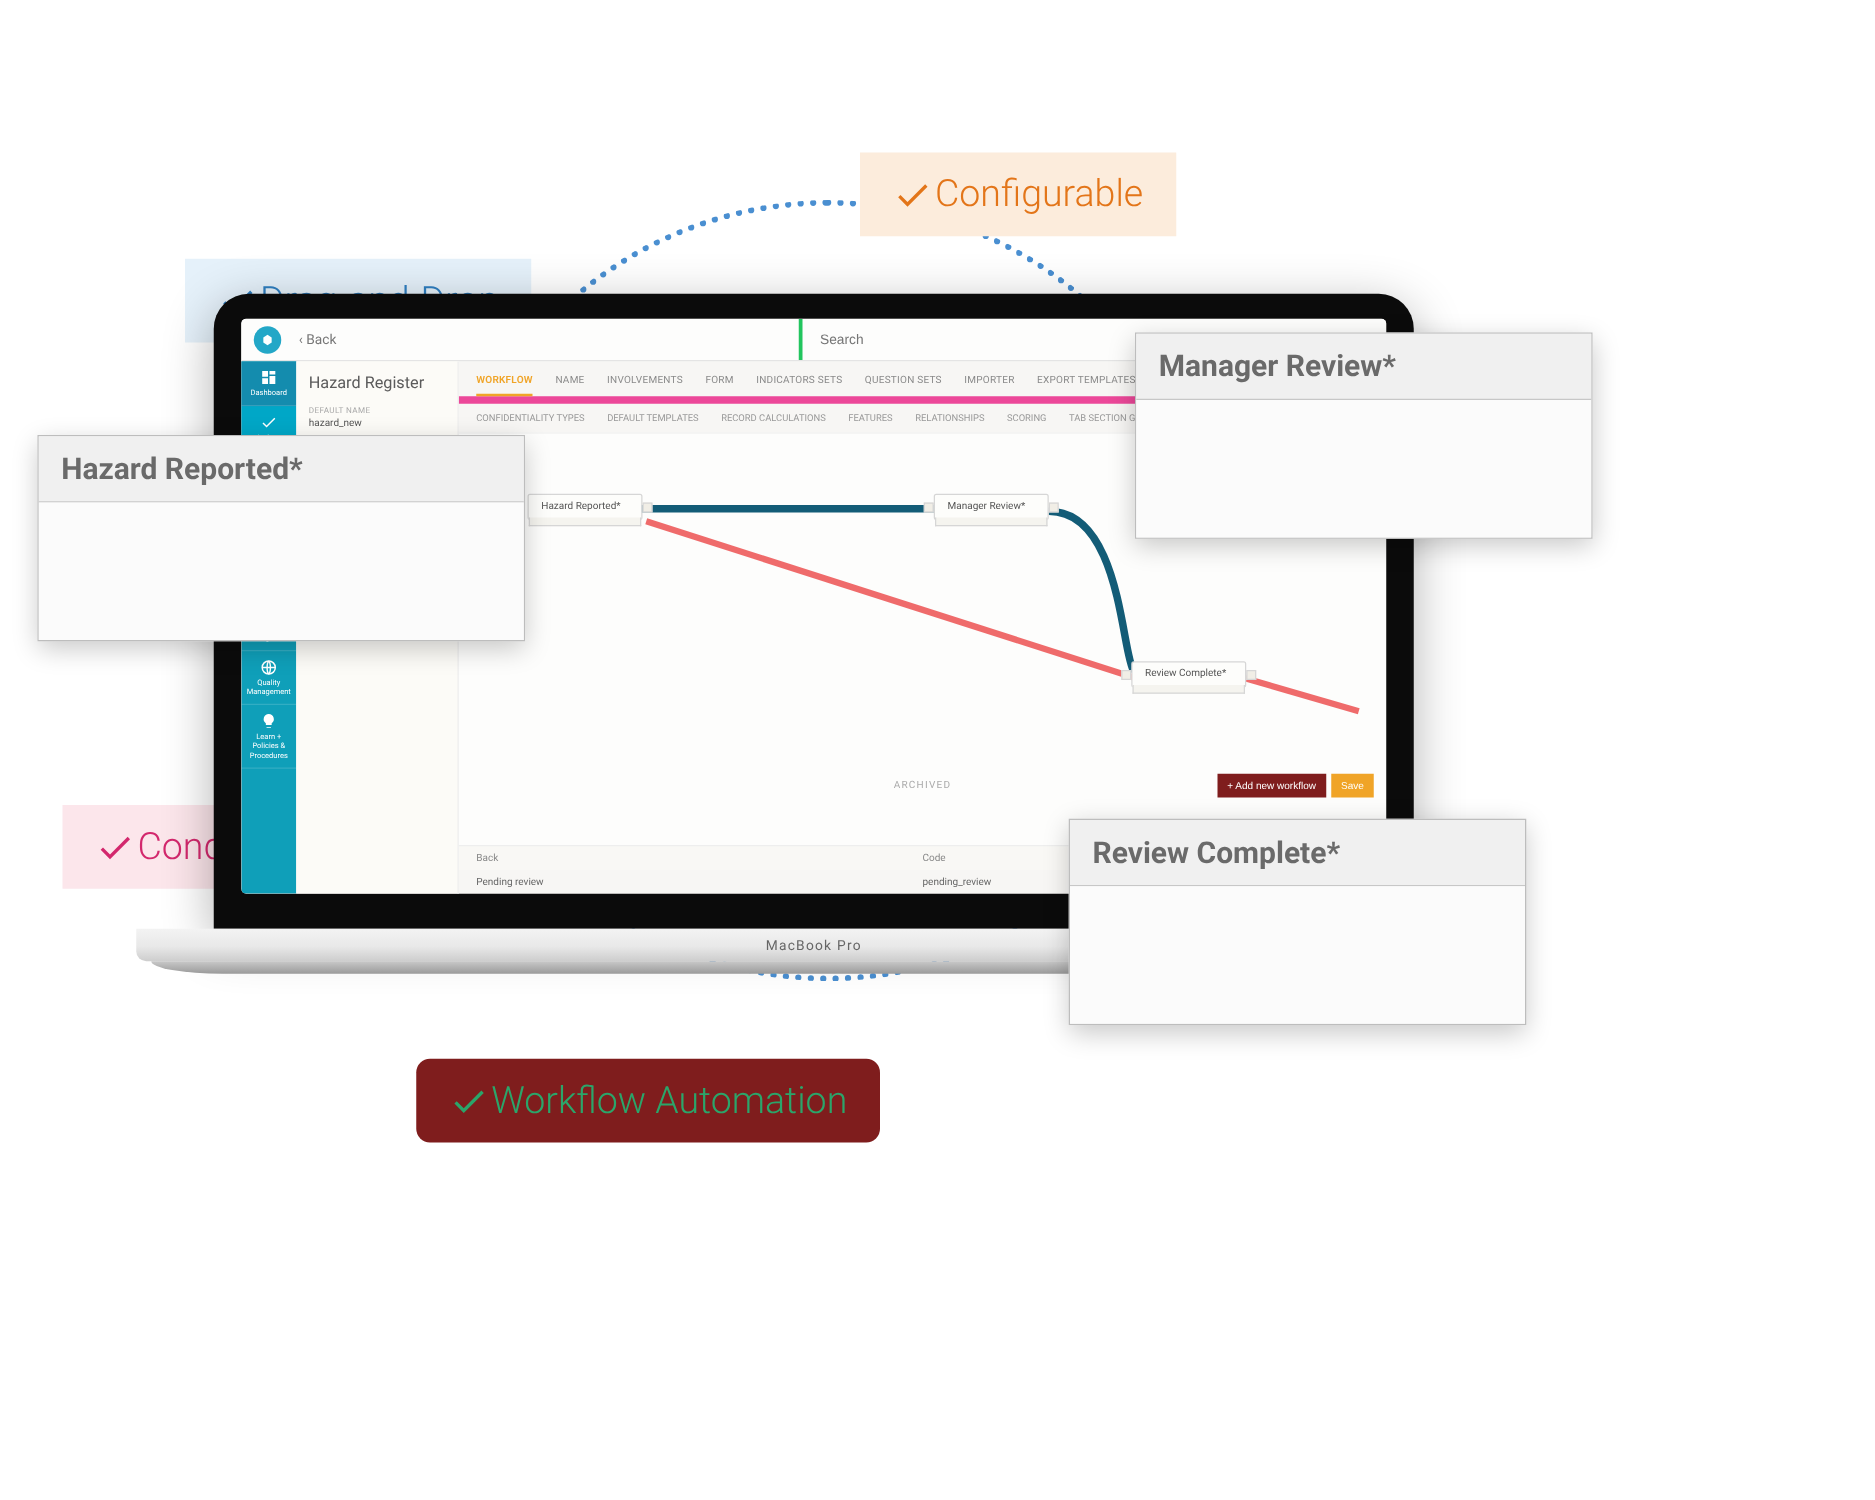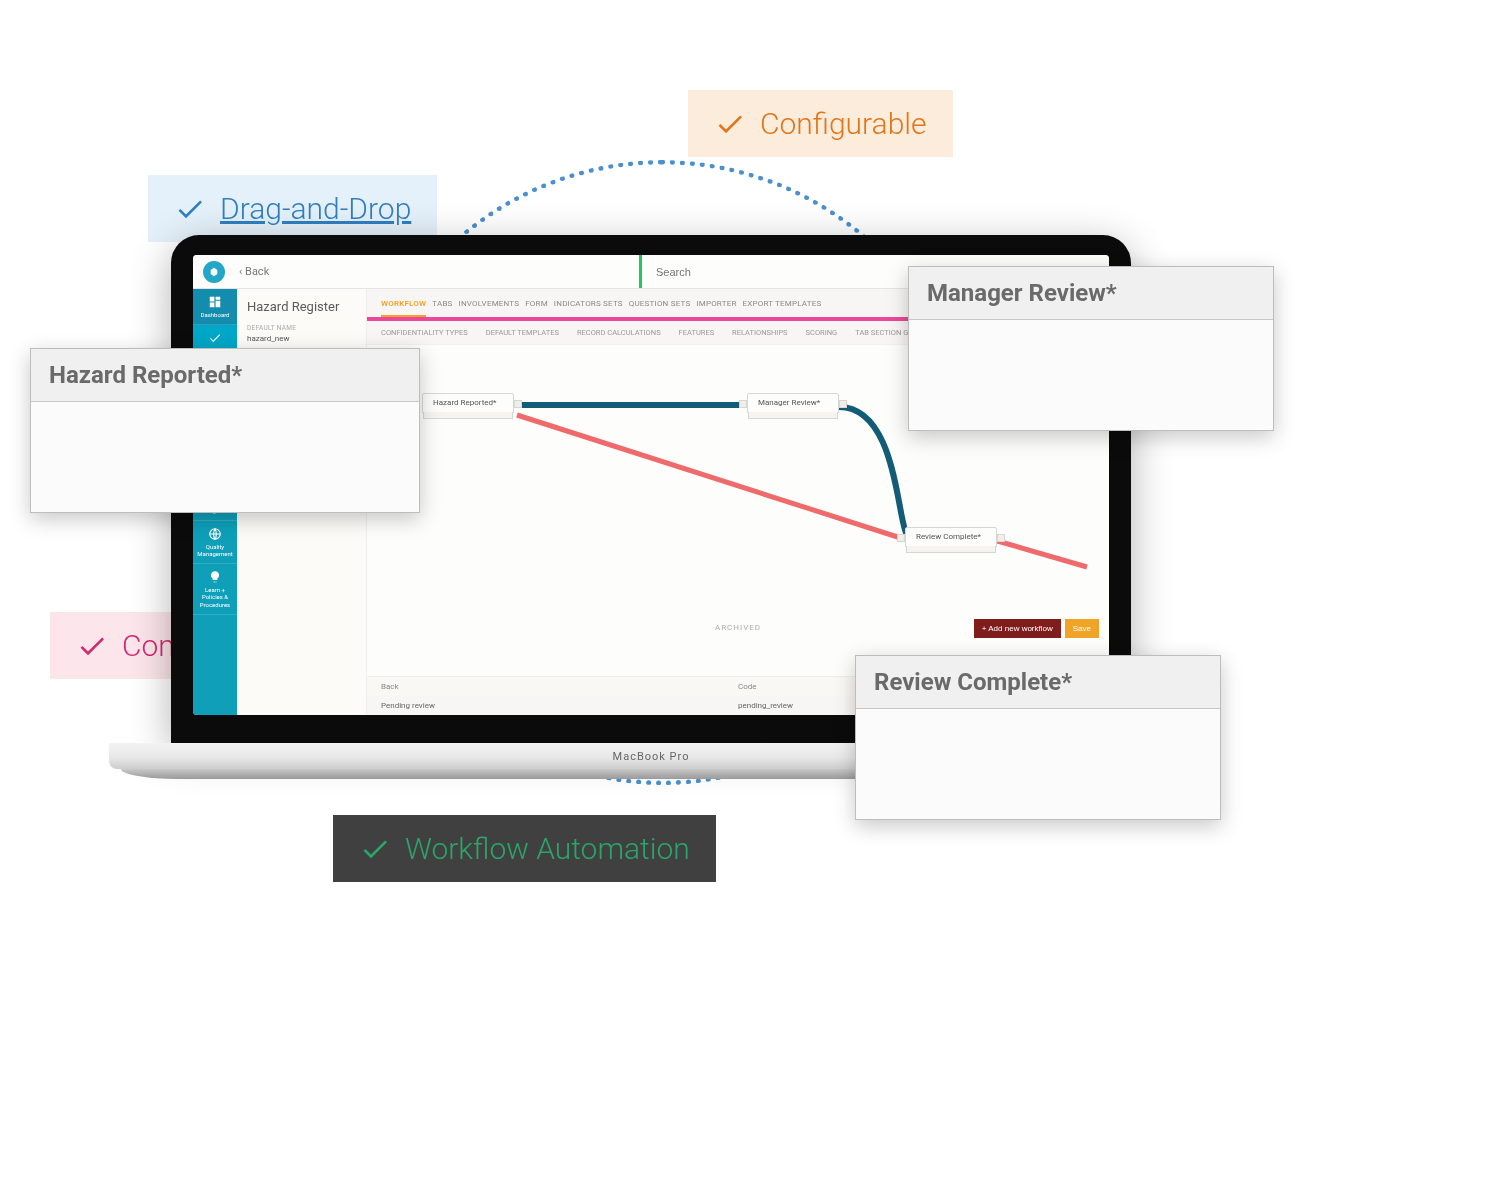--- a/index.html
+++ b/index.html
@@ -32,21 +32,21 @@
   .side-item.active{ background:#148cae;}
   .side-item svg{width:14px;height:14px;fill:#fff;margin-bottom:2px;}
   .side-check { background:#00a7c7;}
 
   .left-panel { width:130px; background:#fcfbf7; border-right:1px solid #eee; padding:10px 10px; }
   .left-title{font-size:13px;color:#5b5b5b;font-weight:400;}
   .field-lbl{font-size:6.5px;color:#a9a9a9;margin-top:10px;letter-spacing:.3px;}
   .field-val{font-size:8px;color:#555;margin-top:2px;}
 
   .main { flex:1; display:flex; flex-direction:column; overflow:hidden;}
-  .tabrow { display:flex; gap:6px; padding:10px 14px 0 14px; font-size:8px; color:#8a8a8a; border-bottom:4px solid #ec4899; flex-wrap:wrap; row-gap:6px;}
+  .tabrow { display:flex; gap:18px; padding:10px 14px 0 14px; font-size:8px; color:#8a8a8a; border-bottom:6px solid #ec4899; flex-wrap:wrap; row-gap:6px;}
   .tabrow .tab{padding-bottom:7px; cursor:pointer; letter-spacing:.2px; white-space:nowrap;}
   .tabrow .tab.active{ color:#f0a427; border-bottom:2px solid #f0a427; font-weight:600;}
   .tabrow2 { display:flex; gap:18px; padding:7px 14px; font-size:7.5px; color:#999; border-bottom:1px solid #f1f1f1; flex-wrap:wrap; row-gap:4px;}
   .tabrow2 .tab2{cursor:pointer;white-space:nowrap;}
 
   .canvas { position:relative; flex:1; background:#fdfdfc; }
   .wnode { position:absolute; background:#fdfdfb; border:1px solid #d6d6d6; font-size:8px; color:#555; padding:4px 10px 6px 10px; border-radius:2px;}
   .wnode::after{content:""; position:absolute; left:0; right:0; bottom:-6px; height:6px; background:#f5f4ef; border-left:1px solid #d6d6d6; border-right:1px solid #d6d6d6; border-bottom:1px solid #d6d6d6;}
   .wnode .plug{position:absolute;width:8px;height:8px;background:#f1eee6;border:1px solid #d6d6d6;}
   .wnode .plug-l{left:-9px;top:6px;}
@@ -57,29 +57,29 @@
   .canvas-actions{position:absolute;right:10px;bottom:38px;display:flex;gap:4px;}
   .btn-add{background:#7f1d1d;color:#fff;font-size:8px;padding:5px 8px;border:none;cursor:pointer;}
   .btn-save{background:#f0a427;color:#fff;font-size:8px;padding:5px 8px;border:none;cursor:pointer;}
 
   .grid-head{display:flex;background:#f9f8f5;border-top:1px solid #eee;font-size:8px;color:#888;padding:5px 14px;}
   .grid-head .col{flex:1;}
   .grid-row{display:flex;font-size:8px;color:#666;padding:5px 14px;}
   .grid-row .col{flex:1;}
 
   
-  .feature { position:absolute; display:flex; align-items:center; gap:14px; padding:16px 26px; font-size:30px; font-weight:300; }
+  .feature { position:absolute; display:flex; align-items:center; gap:2px; padding:16px 26px; font-size:30px; font-weight:300;margin-top:32px; }
   .feature .chk{width:32px;height:32px;}
   .f-blue{ background:#e5f1fa; color:#2f7fc1;}
   .f-blue .chk path{fill:#2f7fc1;}
   .f-orange{ background:#fcecdc; color:#e37519;}
   .f-orange .chk path{fill:#e37519;}
   .f-pink{ background:#fce6eb; color:#d3286d;}
   .f-pink .chk path{fill:#d3286d;}
-  .f-green{ background:#404040; color:#2ba56a;}
+  .f-green{ background:#7f1d1d; color:#2ba56a;border-radius:11px;}
   .f-green .chk path{fill:#2ba56a;}
 
   
   .popout { position:absolute; width:366px; border:1px solid #bdbdbd; background:#f5f5f5; box-shadow:0 6px 20px rgba(0,0,0,.22);}
   .popout-head{padding:12px 18px; border-bottom:1px solid #c7c7c7; font-size:24px; font-weight:700; color:#6a6a6a; background:#f0f0f0;}
   .popout-body{height:110px; background:#fbfbfb;}
 </style>
 </head>
 <body>
 
@@ -197,21 +197,21 @@
             <div class="field-lbl">ULE ID</div>
             <div class="field-val"></div>
             <div class="field-lbl">COLLECTION</div>
             <div class="field-val">sters</div>
             <div class="field-val" style="margin-top:18px;">nal</div>
           </div>
 
           <div class="main">
             <div class="tabrow">
               <span class="tab active">WORKFLOW</span>
-              <span class="tab">TABS</span>
+              <span class="tab">NAME</span>
               <span class="tab">INVOLVEMENTS</span>
               <span class="tab">FORM</span>
               <span class="tab">INDICATORS SETS</span>
               <span class="tab">QUESTION SETS</span>
               <span class="tab">IMPORTER</span>
               <span class="tab">EXPORT TEMPLATES</span>
             </div>
             <div class="tabrow2">
               <span class="tab2">CONFIDENTIALITY TYPES</span>
               <span class="tab2">DEFAULT TEMPLATES</span>

